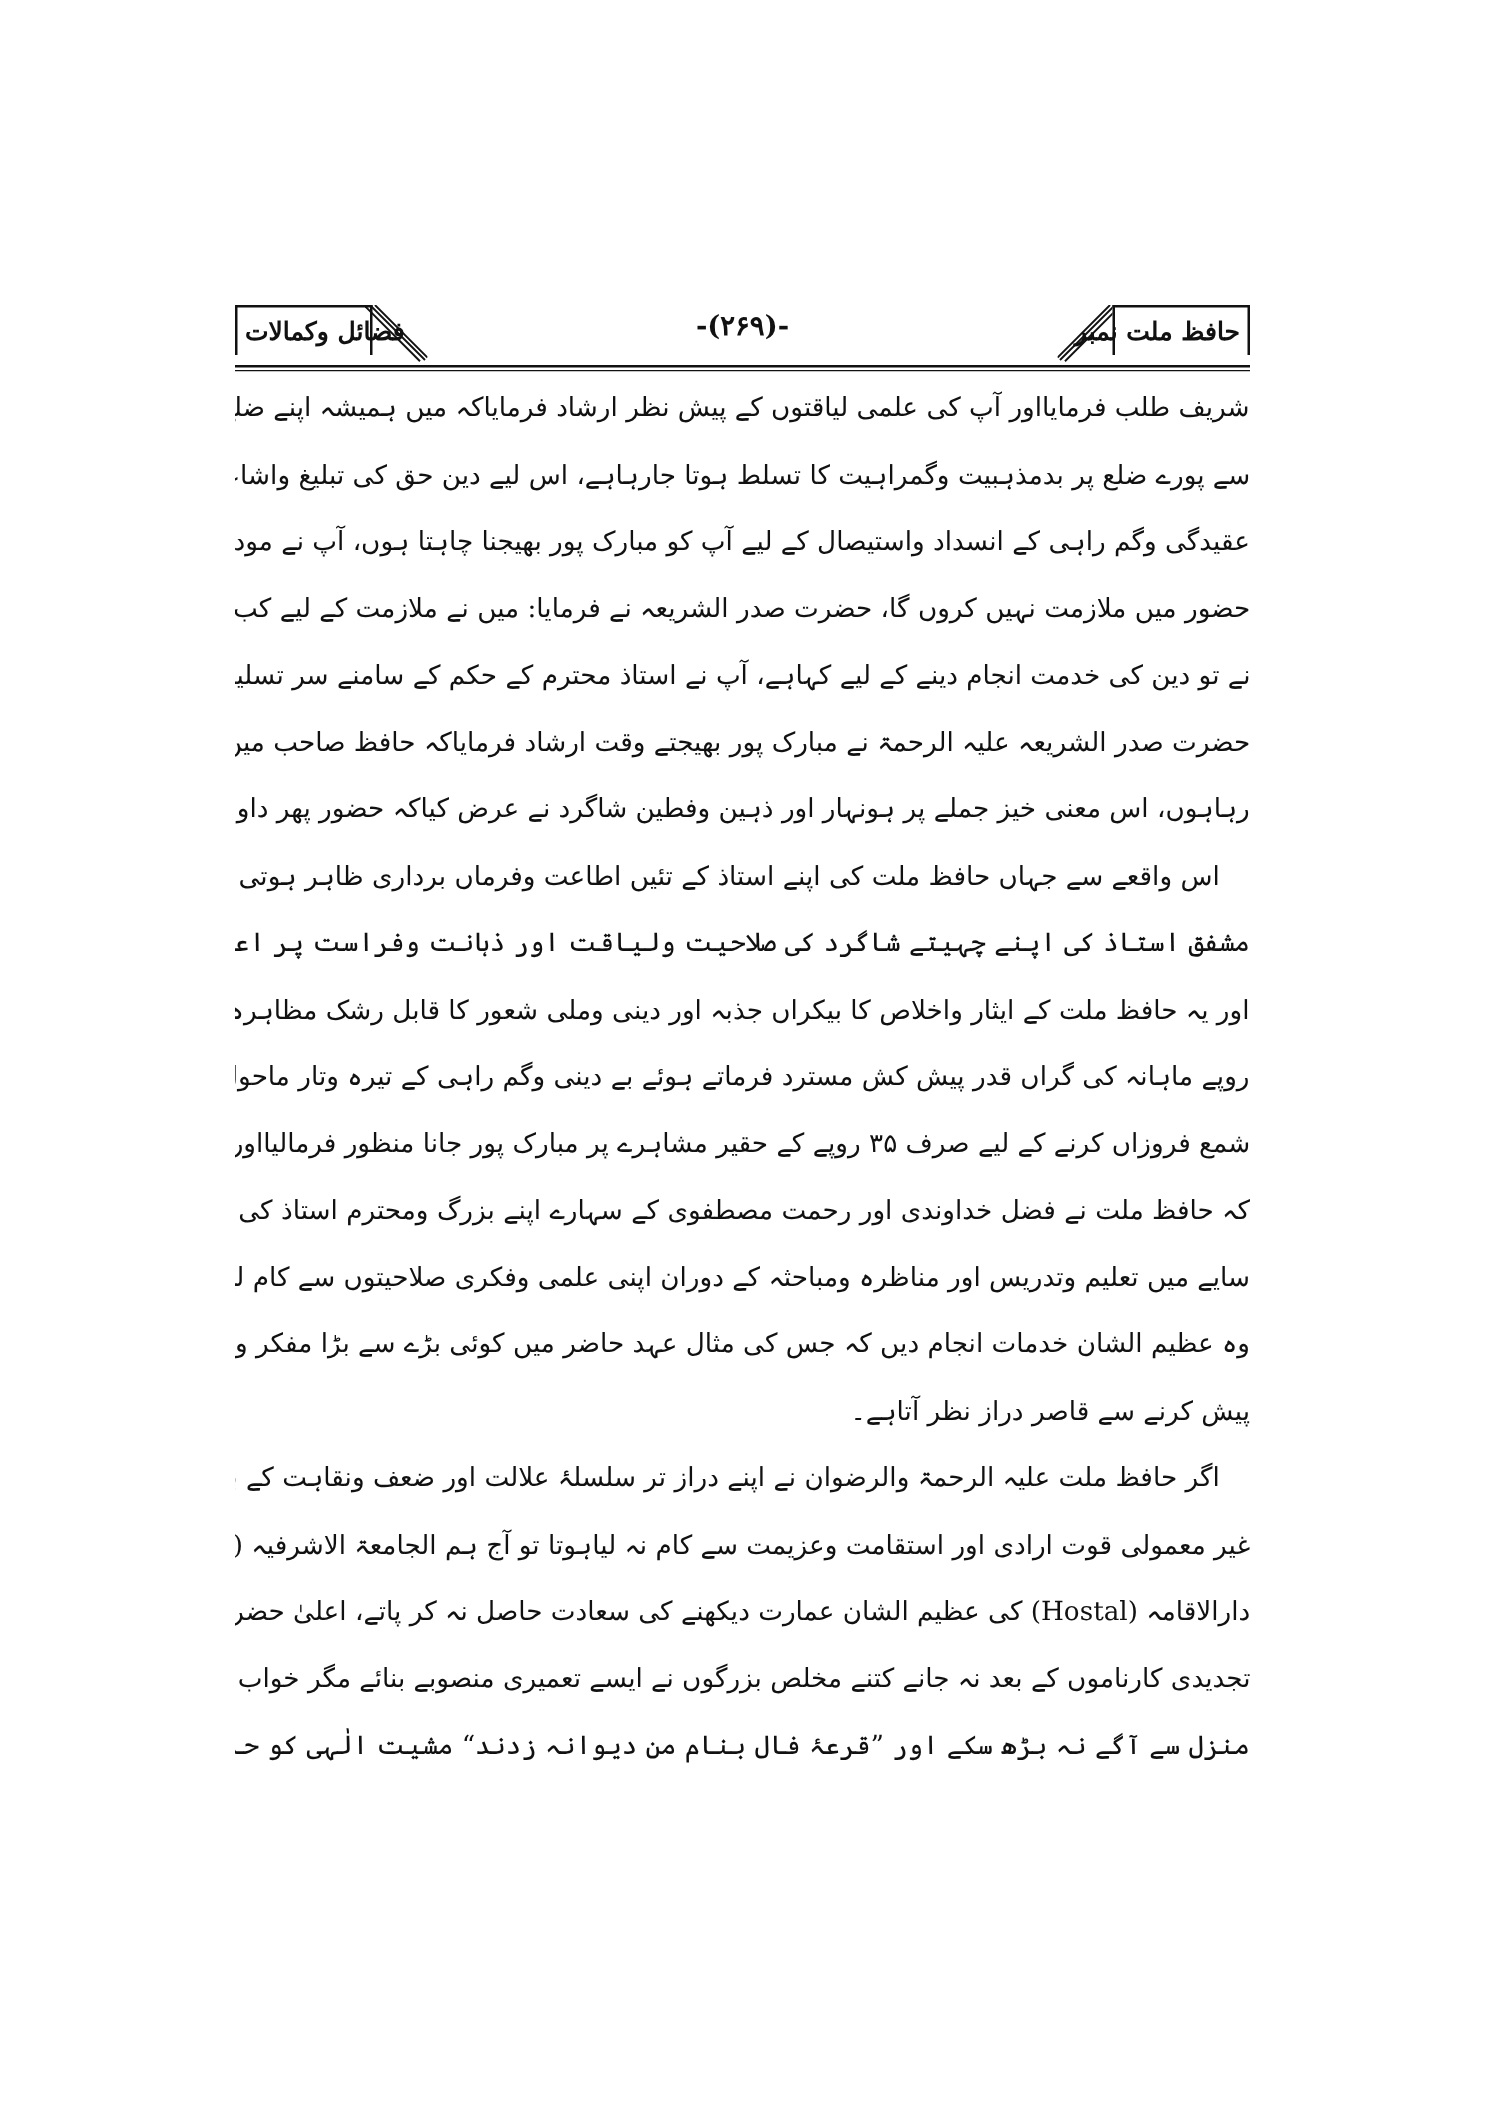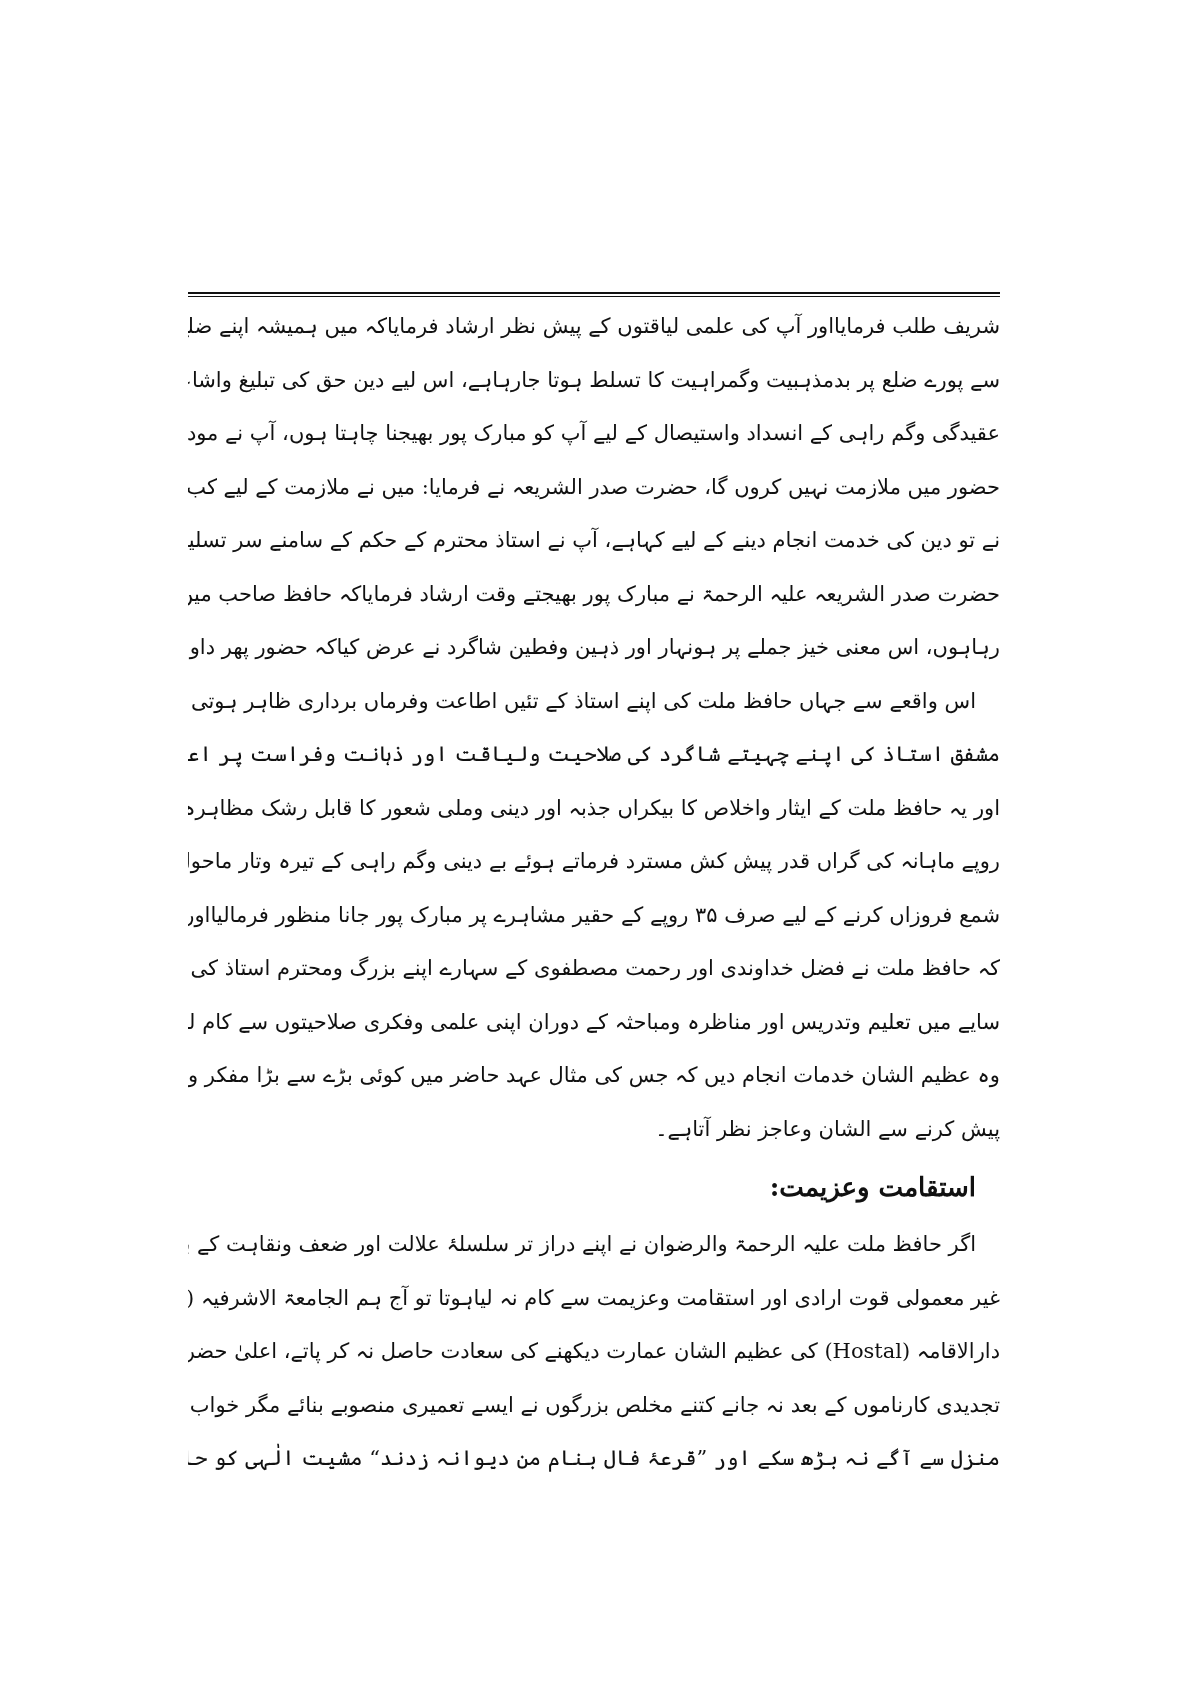--- a/index.html
+++ b/index.html
@@ -48,20 +48,39 @@
   .heading {
     display: block; height: 62px; line-height: 62px; padding-right: 24px;
     font-size: 26px; font-weight: bold; text-align-last: right;
   }
 </style>
 </head>
 <body>
 
 <div class="page">
 
+  <div class="header">
+    <div class="hbox left">
+      <span class="htext">فضائل وکمالات</span>
+    </div>
+    <svg class="diag" style="left:104px" width="50" height="46">
+      <line x1="0" y1="1" x2="44" y2="45" stroke="#111" stroke-width="1.5"></line>
+      <line x1="4" y1="0" x2="48" y2="44" stroke="#111" stroke-width="1.5"></line>
+      <line x1="8" y1="0" x2="50" y2="42" stroke="#111" stroke-width="1.5"></line>
+    </svg>
+    <div class="page-num">-(۲۶۹)-</div>
+    <svg class="diag" style="right:104px" width="50" height="46">
+      <line x1="50" y1="1" x2="6" y2="45" stroke="#111" stroke-width="1.5"></line>
+      <line x1="46" y1="0" x2="2" y2="44" stroke="#111" stroke-width="1.5"></line>
+      <line x1="42" y1="0" x2="0" y2="42" stroke="#111" stroke-width="1.5"></line>
+    </svg>
+    <div class="hbox right">
+      <span class="htext">حافظ ملت نمبر</span>
+    </div>
+  </div>
   <div class="rule"></div>
   <div class="rule2"></div>
 
   <div class="content">
     <div>
       <span class="line">شریف طلب فرمایااور آپ کی علمی لیاقتوں کے پیش نظر ارشاد فرمایاکہ میں ہمیشہ اپنے ضلع سے باہر رہاجس کی وجہ</span>
       <span class="line">سے پورے ضلع پر بدمذہبیت وگمراہیت کا تسلط ہوتا جارہاہے، اس لیے دین حق کی تبلیغ واشاعت اور بد</span>
       <span class="line">عقیدگی وگم راہی کے انسداد واستیصال کے لیے آپ کو مبارک پور بھیجنا چاہتا ہوں، آپ نے مودبانہ عرض کیا:</span>
       <span class="line">حضور میں ملازمت نہیں کروں گا، حضرت صدر الشریعہ نے فرمایا: میں نے ملازمت کے لیے کب کہاہے؟ میں</span>
       <span class="line">نے تو دین کی خدمت انجام دینے کے لیے کہاہے، آپ نے استاذ محترم کے حکم کے سامنے سر تسلیم خم کر دیا،</span>
@@ -70,23 +89,22 @@
     </div>
     <div>
       <span class="line indent">اس واقعے سے جہاں حافظ ملت کی اپنے استاذ کے تئیں اطاعت وفرماں برداری ظاہر ہوتی ہے وہیں</span>
       <span class="line">مشفق استاذ کی اپنے چہیتے شاگرد کی صلاحیت ولیاقت اور ذہانت وفراست پر اعتماد کلی کی کیفیت بھی ظاہر ہوتی ہے</span>
       <span class="line">اور یہ حافظ ملت کے ایثار واخلاص کا بیکراں جذبہ اور دینی وملی شعور کا قابل رشک مظاہرہ ہی تو تھاکہ مبلغ ایک سو</span>
       <span class="line">روپے ماہانہ کی گراں قدر پیش کش مسترد فرماتے ہوئے بے دینی وگم راہی کے تیرہ وتار ماحول پر حق وصداقت کی</span>
       <span class="line">شمع فروزاں کرنے کے لیے صرف ۳۵ روپے کے حقیر مشاہرے پر مبارک پور جانا منظور فرمالیااور دنیانے دیکھ لیا</span>
       <span class="line">کہ حافظ ملت نے فضل خداوندی اور رحمت مصطفوی کے سہارے اپنے بزرگ ومحترم استاذ کی نیک دعاؤں کے</span>
       <span class="line">سایے میں تعلیم وتدریس اور مناظرہ ومباحثہ کے دوران اپنی علمی وفکری صلاحیتوں سے کام لے کر دین حق کی</span>
       <span class="line">وہ عظیم الشان خدمات انجام دیں کہ جس کی مثال عہد حاضر میں کوئی بڑے سے بڑا مفکر ومبلغ بھی انفرادی طور پر</span>
-      <span class="line last">پیش کرنے سے الشان وعاجز نظر آتاہے۔</span>
+      <span class="line last">پیش کرنے سے قاصر دراز نظر آتاہے۔</span>
     </div>
-    <span class="heading">استقامت وعزیمت:</span>
     <div>
       <span class="line indent">اگر حافظ ملت علیہ الرحمۃ والرضوان نے اپنے دراز تر سلسلۂ علالت اور ضعف ونقاہت کے باوجود اپنی</span>
       <span class="line">غیر معمولی قوت ارادی اور استقامت وعزیمت سے کام نہ لیاہوتا تو آج ہم الجامعۃ الاشرفیہ (عربک یونیورسٹی) اور</span>
       <span class="line">دارالاقامہ (Hostal) کی عظیم الشان عمارت دیکھنے کی سعادت حاصل نہ کر پاتے، اعلیٰ حضرت قدس سرہ کے</span>
       <span class="line">تجدیدی کارناموں کے بعد نہ جانے کتنے مخلص بزرگوں نے ایسے تعمیری منصوبے بنائے مگر خواب وخیال کی</span>
       <span class="line">منزل سے آگے نہ بڑھ سکے اور ”قرعۂ فال بنام من دیوانہ زدند“ مشیت الٰہی کو حافظ ملت ہی کے مقدس ہاتھوں</span>
     </div>
   </div>
 </div>
 

